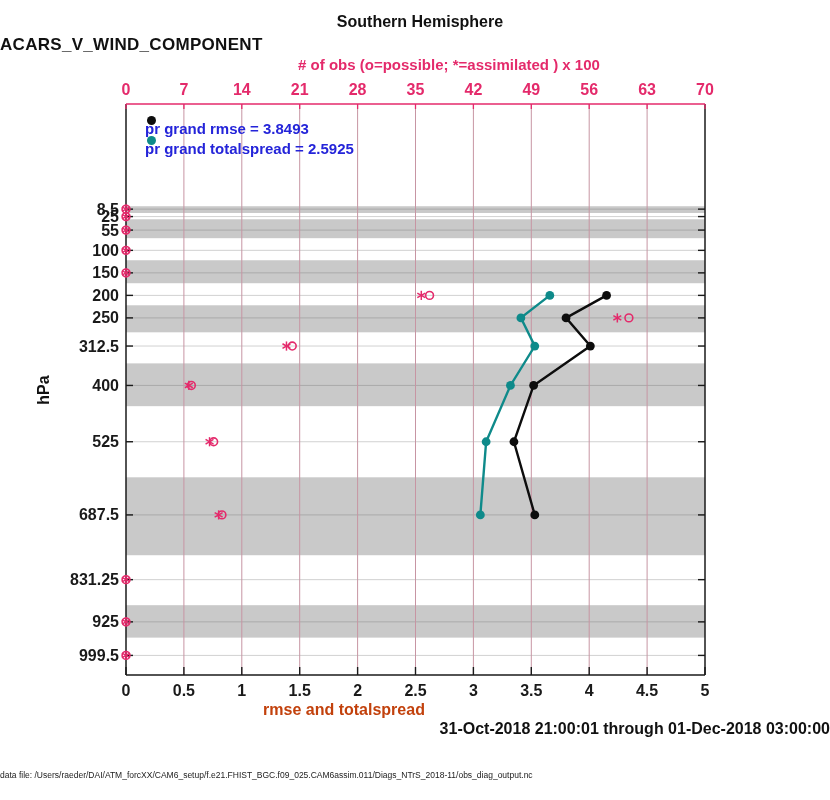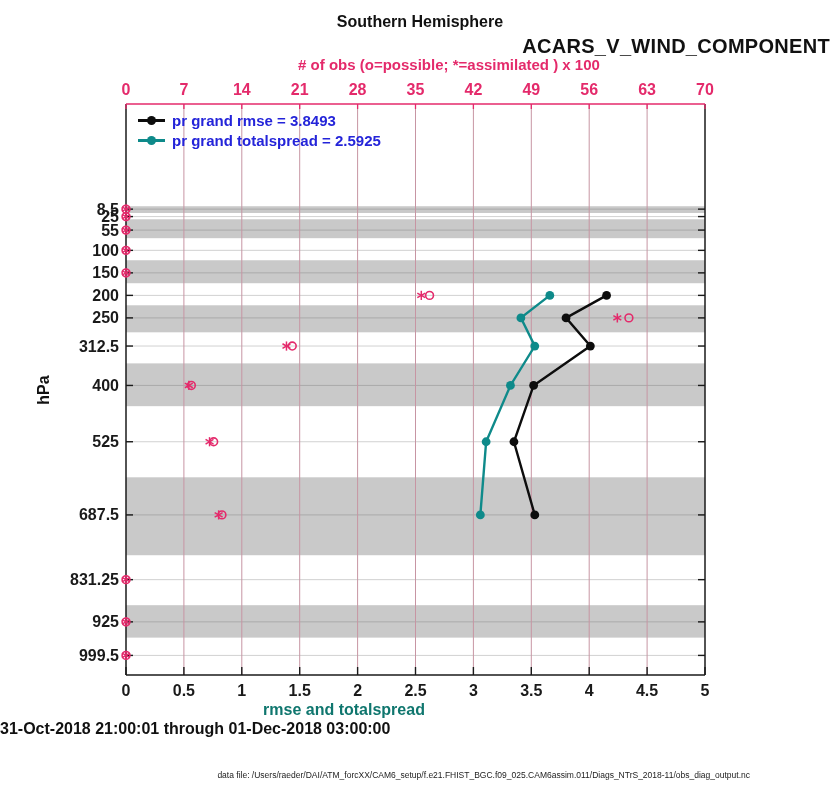--- a/index.html
+++ b/index.html
@@ -1,34 +1,34 @@
 <!DOCTYPE html>
 <html><head>
 <meta charset="utf-8">
 <style>
   html,body{margin:0;padding:0;background:#ffffff;}
   .figure{position:relative;width:830px;height:800px;background:#ffffff;
           font-family:"Liberation Sans","DejaVu Sans",sans-serif;overflow:hidden;}
   .title1{position:absolute;top:13px;left:5px;width:830px;text-align:center;
           font-size:16px;font-weight:700;color:#111;}
-  .title2{position:absolute;top:35px;left:0;width:830px;text-align:right;
-          font-size:20px;font-weight:700;color:#111;letter-spacing:.3px;}
+  .title2{position:absolute;top:35px;left:0;width:830px;text-align:left;
+          font-size:17px;font-weight:700;color:#111;letter-spacing:.3px;}
   .subtitle{position:absolute;top:56px;left:0;width:830px;text-align:center;
           font-size:15px;font-weight:700;}
   .ylab{position:absolute;left:25px;top:380px;width:40px;height:20px;
           transform:rotate(-90deg);font-size:16px;font-weight:700;color:#111;
           text-align:center;}
   .xlab{position:absolute;top:701px;left:0;width:688px;text-align:center;
-          font-size:16px;font-weight:700;color:#0f766e;}
-  .daterange{position:absolute;top:720px;left:0;width:830px;text-align:left;
+          font-size:16px;font-weight:700;color:#c2410c;}
+  .daterange{position:absolute;top:720px;left:0;width:830px;text-align:right;
           font-size:16px;font-weight:700;color:#111;}
-  .datafile{position:absolute;top:770px;left:0;width:750px;text-align:right;
+  .datafile{position:absolute;top:770px;left:0;width:750px;text-align:left;
           font-size:8.5px;font-weight:400;color:#222;}
   .legend{position:absolute;left:138px;top:111px;}
-  .legend-row{display:flex;align-items:flex-start;height:20px;}
+  .legend-row{display:flex;align-items:flex-start;height:20px;flex-direction:column;}
   .legend-line{display:block;width:27px;height:2.6px;position:relative;margin-top:8px;}
   .legend-dot{position:absolute;left:9px;top:-3.4px;width:9px;height:9px;border-radius:50%;}
   .legend-label{margin-left:7px;font-size:15px;font-weight:700;line-height:20px;}
   svg{position:absolute;left:0;top:0;}
 </style>
 </head>
 <body>
 
 <div class="figure">
   <div class="title1">Southern Hemisphere</div>

